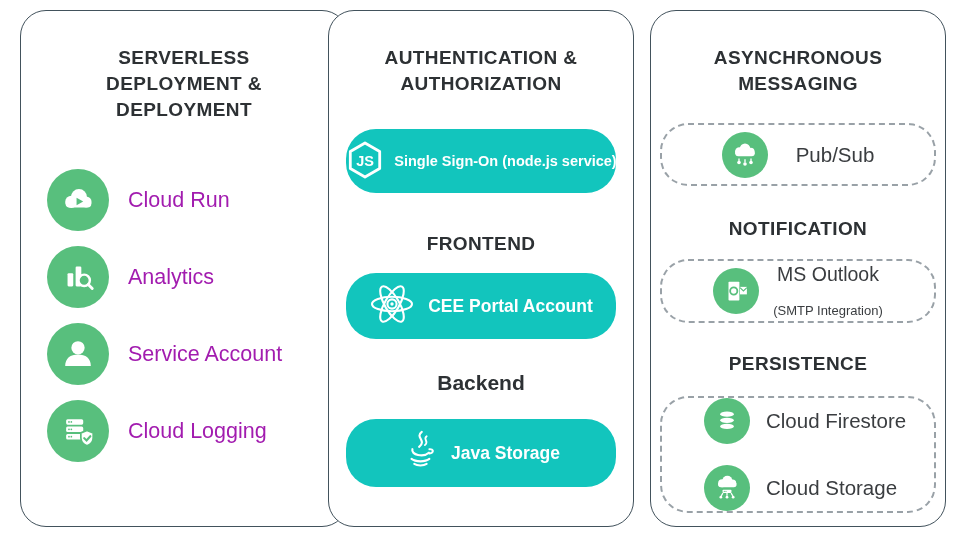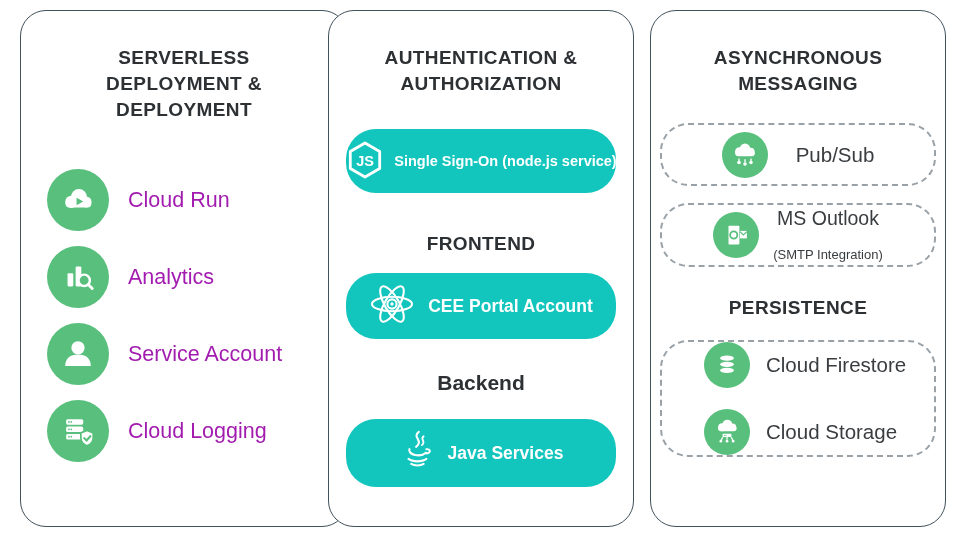--- a/index.html
+++ b/index.html
@@ -157,21 +157,21 @@
           <g fill="none" stroke="#fff" stroke-linecap="round">
             <path d="M22 2 C14 8 28 12 19 19" stroke-width="2.4"></path>
             <path d="M27.5 7 C22.5 10.5 31 12.5 25.5 17" stroke-width="2"></path>
             <path d="M11.5 21.5 C9.5 28 24 31 30 25.5" stroke-width="2.4"></path>
             <path d="M30.5 21.5 C35.5 21 36 25.5 30.5 26.5" stroke-width="2.2"></path>
             <path d="M10.5 32.5 C15 36 26 36 30.5 32.5" stroke-width="2.4"></path>
             <path d="M13.5 38 C17 40.3 24 40.3 27.5 38" stroke-width="2.2"></path>
           </g>
         </svg>
       </span>
-      <span>Java Services</span>
+      <span>Java Storage</span>
     </div>
   </section>
 
   <section class="panel p3">
     <h2 class="ptitle">
       <span>ASYNCHRONOUS</span>
       <span>MESSAGING</span>
     </h2>
 
     <div class="dashedbox pubsub">
@@ -187,20 +187,21 @@
             <line x1="28" y1="24.5" x2="28" y2="28.5"></line>
           </g>
           <circle cx="12" cy="30" r="2.4" fill="#fff"></circle>
             <circle cx="20" cy="32" r="2.4" fill="#fff"></circle>
           <circle cx="28" cy="30" r="2.4" fill="#fff"></circle>
         </svg>
       </span>
       <span class="boxlabel">Pub/Sub</span>
     </div>
 
+    <h3 class="heading nheading">NOTIFICATION</h3>
 
     <div class="dashedbox outlook">
       <span class="gcircle-sm">
         <svg width="30" height="30" viewBox="0 0 40 40">
           <rect x="10" y="7.5" width="14.5" height="25" rx="1" fill="#fff"></rect>
           <circle cx="17" cy="20" r="4.8" fill="none" stroke="#58bf7d" stroke-width="2.4"></circle>
           <rect x="25.3" y="14.5" width="9.2" height="10" fill="#fff"></rect>
           <path d="M25.3 15.5 L29.9 19.8 L34.5 15.5" fill="none" stroke="#58bf7d" stroke-width="1.6"></path>
         </svg>
       </span>

